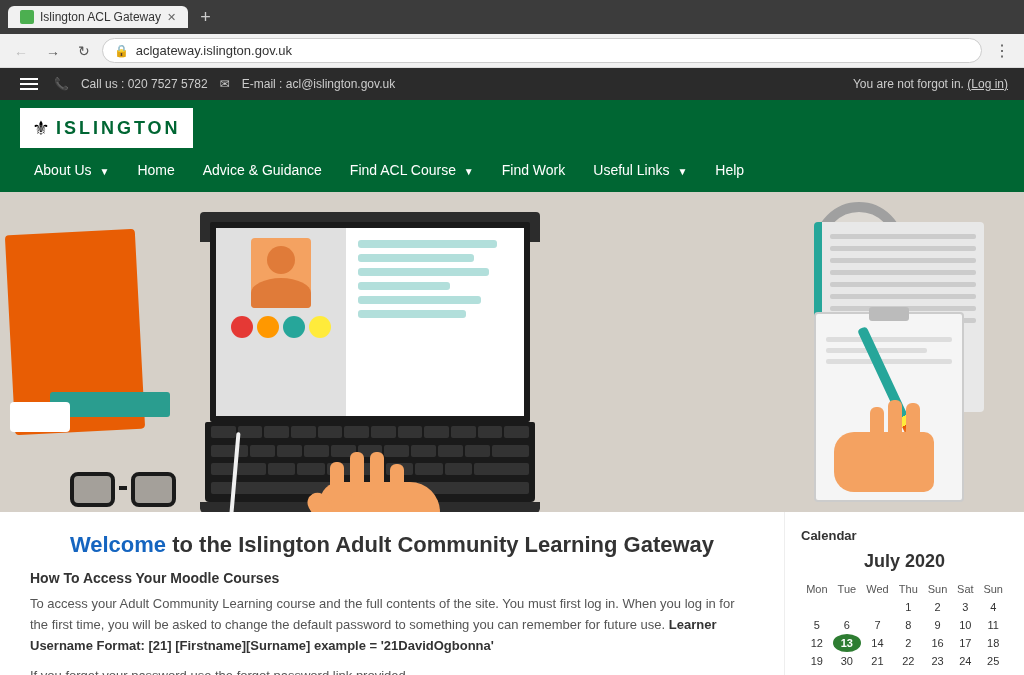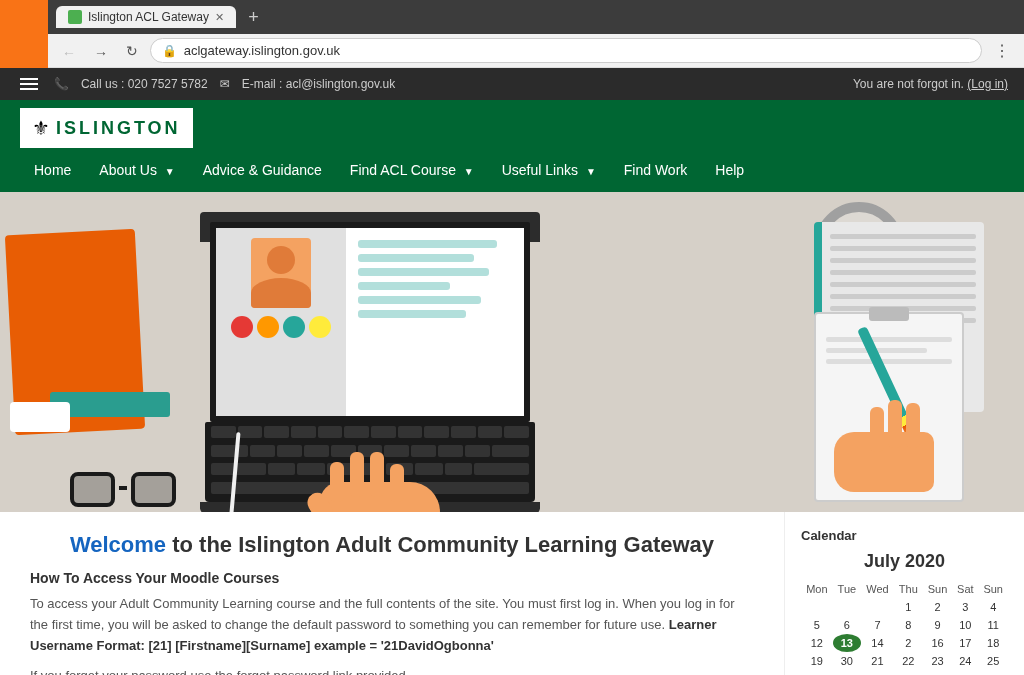--- a/index.html
+++ b/index.html
@@ -1,19 +1,19 @@
 <!DOCTYPE html>
 <html><head>
   <meta charset="utf-8">
   <style>
     * { margin: 0; padding: 0; box-sizing: border-box; }
     body { font-family: Arial, sans-serif; font-size: 14px; background: #fff; width: 1024px; overflow-x: hidden; }
 
     
-    .browser-chrome { background: #f97316; width: 100%; padding-left: 48px; }
+    .browser-chrome { background: #f97316; width: 100%; }
     .browser-title-bar { display: flex; align-items: center; padding: 6px 8px; background: #3c3c3c; gap: 4px; }
     .browser-tab { background: #f1f1f1; border-radius: 6px 6px 0 0; padding: 4px 12px; font-size: 12px; color: #333; display: flex; align-items: center; gap: 6px; max-width: 200px; }
     .browser-tab .tab-favicon { width: 14px; height: 14px; background: #4caf50; border-radius: 2px; display: inline-block; }
     .browser-tab .tab-close { color: #666; cursor: pointer; font-size: 11px; }
     .browser-nav-bar { background: #f1f1f1; display: flex; align-items: center; padding: 4px 8px; gap: 6px; border-bottom: 1px solid #ddd; }
     .nav-btn { background: none; border: none; cursor: pointer; color: #555; font-size: 14px; padding: 3px 6px; border-radius: 50%; }
     .nav-btn.disabled { color: #bbb; cursor: default; }
     .address-bar { flex: 1; background: #fff; border: 1px solid #ccc; border-radius: 20px; padding: 4px 12px; font-size: 13px; color: #333; display: flex; align-items: center; gap: 6px; }
     .address-bar .lock-icon { color: #1a73e8; font-size: 12px; }
     .address-text { color: #333; font-size: 13px; }
@@ -105,49 +105,49 @@
   <div class="logo-area">
     <span class="logo-icon">⚜</span>
     <span class="logo-text">ISLINGTON</span>
   </div>
 </div>
 
 <div class="nav">
   <ul>
     <li>
       <a href="#">
-        <span>Home</span>
-      </a>
-    </li>
-    <li>
-      <a href="#">
         <span>About Us</span>
         <span class="caret">▼</span>
       </a>
     </li>
     <li>
       <a href="#">
+        <span>Home</span>
+      </a>
+    </li>
+    <li>
+      <a href="#">
         <span>Advice &amp; Guidance</span>
       </a>
     </li>
     <li>
       <a href="#">
         <span>Find ACL Course</span>
         <span class="caret">▼</span>
       </a>
     </li>
     <li>
       <a href="#">
+        <span>Find Work</span>
+      </a>
+    </li>
+    <li>
+      <a href="#">
         <span>Useful Links</span>
         <span class="caret">▼</span>
-      </a>
-    </li>
-    <li>
-      <a href="#">
-        <span>Find Work</span>
       </a>
     </li>
     <li>
       <a href="#">
         <span>Help</span>
       </a>
     </li>
   </ul>
 </div>
 

